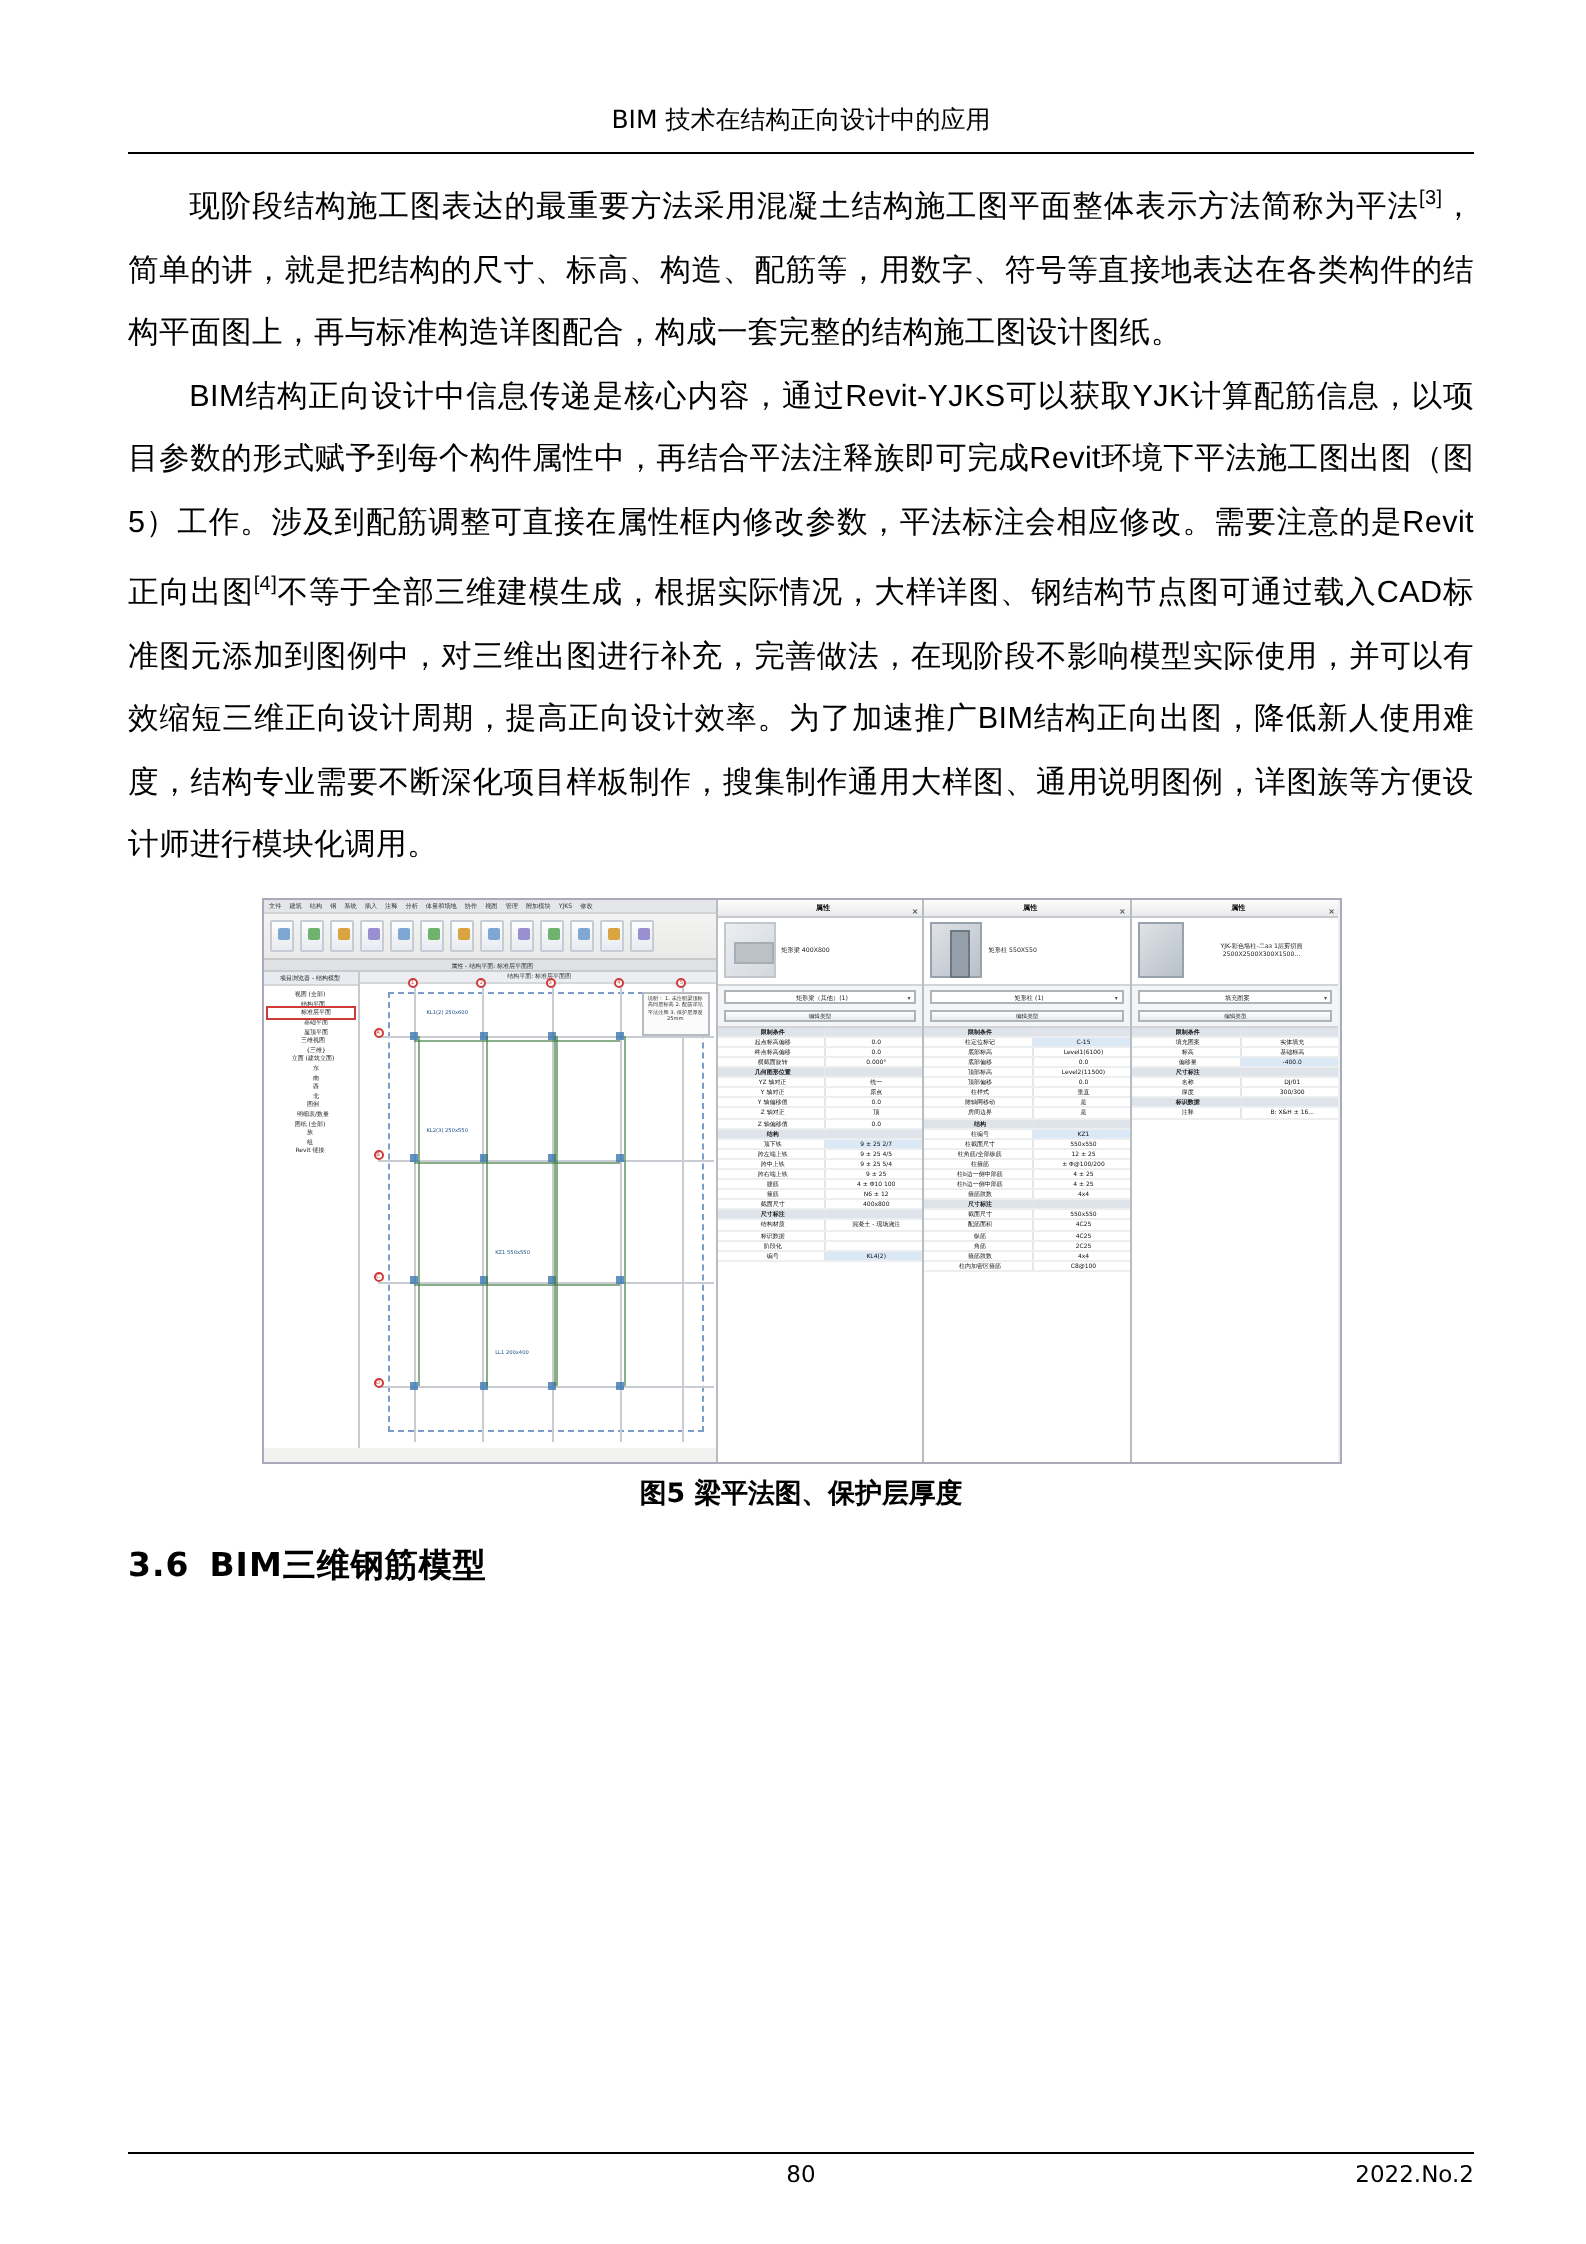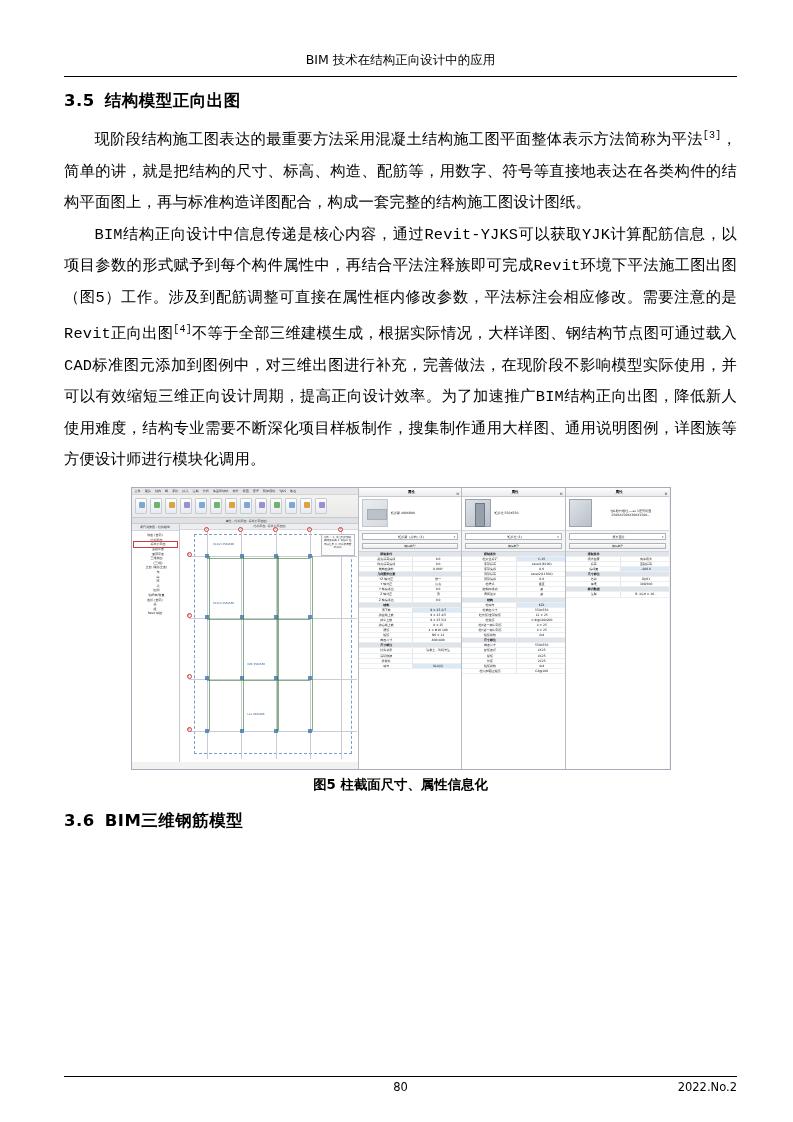--- a/index.html
+++ b/index.html
@@ -42,21 +42,21 @@
   }
   h2.section {
     font-family: "DejaVu Sans", sans-serif;
     font-size: 16.5px;
     font-weight: bold;
     margin: 6px 0 8px 0;
     letter-spacing: 0.5px;
   }
   h2.section .num { margin-right: 10px; }
   p.body {
-    font-family: Liberation Mono, monospace;
+    font-family: Liberation Sans, sans-serif;
     font-size: 15.3px;
     line-height: 31.5px;
     margin: 0 0 0 0;
     text-indent: 2em;
     text-align: justify;
     letter-spacing: 0.2px;
   }
   sup { font-size: 10px; vertical-align: super; }
   .figure {
     margin: 10px 0 0 0;
@@ -281,23 +281,20 @@
 </head>
 <body>
 
 <div class="page">
 
   <div class="header">BIM 技术在结构正向设计中的应用</div>
   <div class="header-rule"></div>
 
   <div class="content">
 
-    <h2 class="section">
-      <span class="num">3.5</span><span>结构模型正向出图</span>
-    </h2>
 
     <p class="body"><span>现阶段结构施工图表达的最重要方法采用混凝土结构施工图平面整体表示方法简称为平法<sup>[3]</sup>，简单的讲，就是把结构的尺寸、标高、构造、配筋等，用数字、符号等直接地表达在各类构件的结构平面图上，再与标准构造详图配合，构成一套完整的结构施工图设计图纸。</span></p>
 
     <p class="body"><span>BIM结构正向设计中信息传递是核心内容，通过Revit-YJKS可以获取YJK计算配筋信息，以项目参数的形式赋予到每个构件属性中，再结合平法注释族即可完成Revit环境下平法施工图出图（图5）工作。涉及到配筋调整可直接在属性框内修改参数，平法标注会相应修改。需要注意的是Revit正向出图<sup>[4]</sup>不等于全部三维建模生成，根据实际情况，大样详图、钢结构节点图可通过载入CAD标准图元添加到图例中，对三维出图进行补充，完善做法，在现阶段不影响模型实际使用，并可以有效缩短三维正向设计周期，提高正向设计效率。为了加速推广BIM结构正向出图，降低新人使用难度，结构专业需要不断深化项目样板制作，搜集制作通用大样图、通用说明图例，详图族等方便设计师进行模块化调用。</span></p>
 
     <div class="figure">
 
       <div class="shot">
 
         <div class="app">
@@ -709,21 +706,21 @@
               </div>
             <div class="grow">
                 <div class="k">注释</div>
                 <div class="v">B: X&amp;H ± 16...</div>
               </div>
           </div>
         </div>
 
       </div>
 
-      <div class="fig-caption">图5 柱截面尺寸、属性信息化</div>
+      <div class="fig-caption">图5 梁平法图、保护层厚度</div>
     </div>
 
     <h2 class="section" style="margin-top:16px">
       <span class="num">3.6</span><span>BIM三维钢筋模型</span>
     </h2>
 
 
   </div>
 
   <div class="footer-rule"></div>

